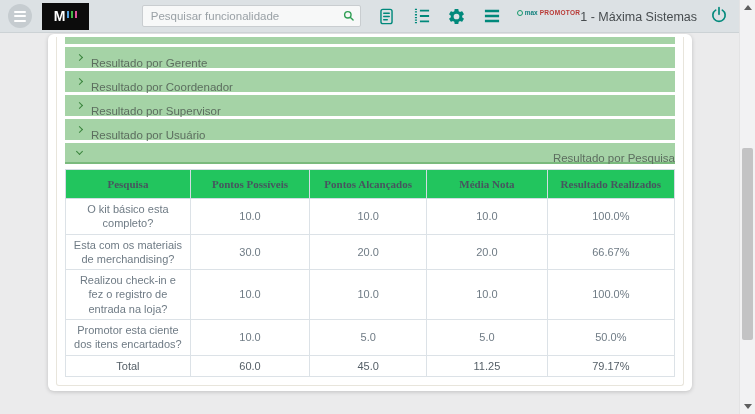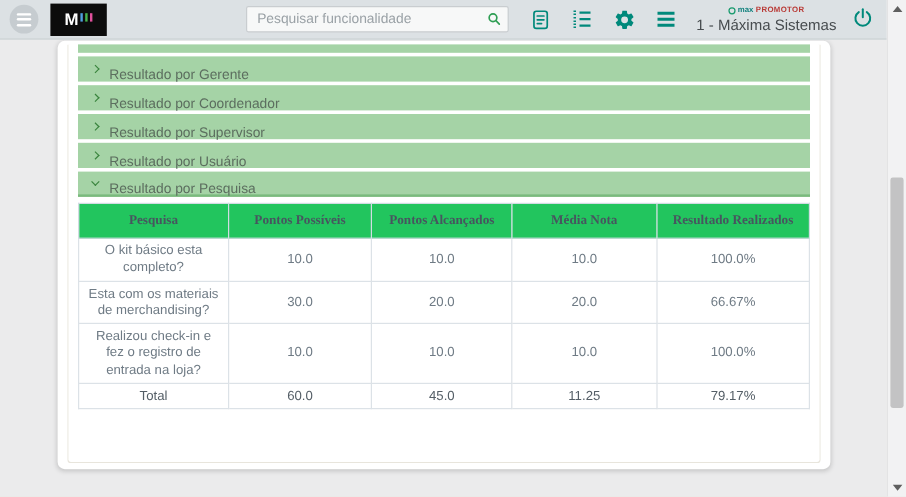--- a/index.html
+++ b/index.html
@@ -23,21 +23,21 @@
   .search-wrap input { width:100%; height:100%; border:1px solid #c9cdd0; border-radius:2px;
                        background:#f7f8f8; font-size:11.5px; color:#555; padding:0 24px 0 8px;
                        font-family:"Liberation Sans", sans-serif; }
   .search-wrap input::placeholder { color:#9aa1a6; }
   .search-wrap svg { position:absolute; right:5px; top:4px; }
 
   .header-icons { display:flex; align-items:center; gap:13px; margin-left:15px; }
   .icon-btn { background:none; border:none; cursor:pointer; width:22px; height:22px;
               display:flex; align-items:center; justify-content:center; padding:0; }
 
-  .brand-block { margin-left:14px; display:flex; flex-direction:column; align-items:center; }
+  .brand-block { margin-left:14px; display:flex; flex-direction:row; align-items:flex-start; }
   .brand-mini { display:flex; align-items:center; gap:2px; height:8px; }
   .mini-circle { width:6px; height:6px; border:1.5px solid #169a6c; border-radius:50%; display:inline-block; }
   .mini-max { font-size:6.5px; font-weight:bold; color:#11807d; }
   .mini-prom { font-size:6.5px; font-weight:bold; color:#b93a36; letter-spacing:.3px; }
   .company { font-size:12.5px; color:#474c4f; margin-top:1px; white-space:nowrap; }
   .power { background:none; border:none; cursor:pointer; margin:0 9px 0 11px; padding:0;
            width:22px; height:22px; }
 
   
   .scrollbar { position:absolute; top:0; right:0; width:16px; height:414px; background:#f2f2f3;
@@ -51,21 +51,21 @@
 
   
   .card { position:absolute; left:48px; top:34px; width:644px; height:357px; background:#fff;
           border-radius:6px; box-shadow:0 1px 4px rgba(0,0,0,.18); overflow:hidden; }
   .panel { margin:0 8px; height:349px; border-left:1px solid #e8e5dc; border-right:1px solid #e8e5dc;
            border-bottom:1px solid #e8e5dc; border-radius:0 0 3px 3px; padding:0 8px; }
 
   .strip { height:7px; background:#a5d3a6; margin-top:3px; }
   .acc-bar { height:21px; background:#a5d3a6; margin-top:3px; display:flex; align-items:center;
              padding-left:12px; cursor:pointer; }
-  .acc-bar.expanded { border-bottom:2px solid #7aba7d; }
+  .acc-bar.expanded { border-bottom:2px solid #7aba7d;justify-content:space-between; }
   .chev { display:inline-block; width:5px; height:5px; border:solid #39843d; border-width:0 1.6px 1.6px 0; }
   .chev.right { transform:rotate(-45deg); }
   .chev.down { transform:rotate(45deg); margin-top:-3px; }
   .acc-label { font-size:11.5px; color:#5c6e5f; margin-left:9px;margin-top:10px; }
 
   
   .table-area { margin-top:5px; }
   table { width:100%; border-collapse:collapse; font-size:11px; table-layout:fixed; }
   th { background:#22c55e; color:#47555f; font-weight:bold; border:1px solid #d2dce3;
        height:22px; padding:8px 4px;font-family:Liberation Serif, serif; }
@@ -206,20 +206,27 @@
             <td>20.0</td>
             <td>66.67%</td>
           </tr>
           <tr>
             <td>Realizou check-in e fez o registro de entrada na loja?</td>
             <td>10.0</td>
             <td>10.0</td>
             <td>10.0</td>
             <td>100.0%</td>
           </tr>
+          <tr>
+            <td>Promotor esta ciente dos itens encartados?</td>
+            <td>10.0</td>
+            <td>5.0</td>
+            <td>5.0</td>
+            <td>50.0%</td>
+          </tr>
           <tr class="total-row">
             <td>Total</td>
             <td>60.0</td>
             <td>45.0</td>
             <td>11.25</td>
             <td>79.17%</td>
           </tr>
         </tbody>
       </table>
     </div>

